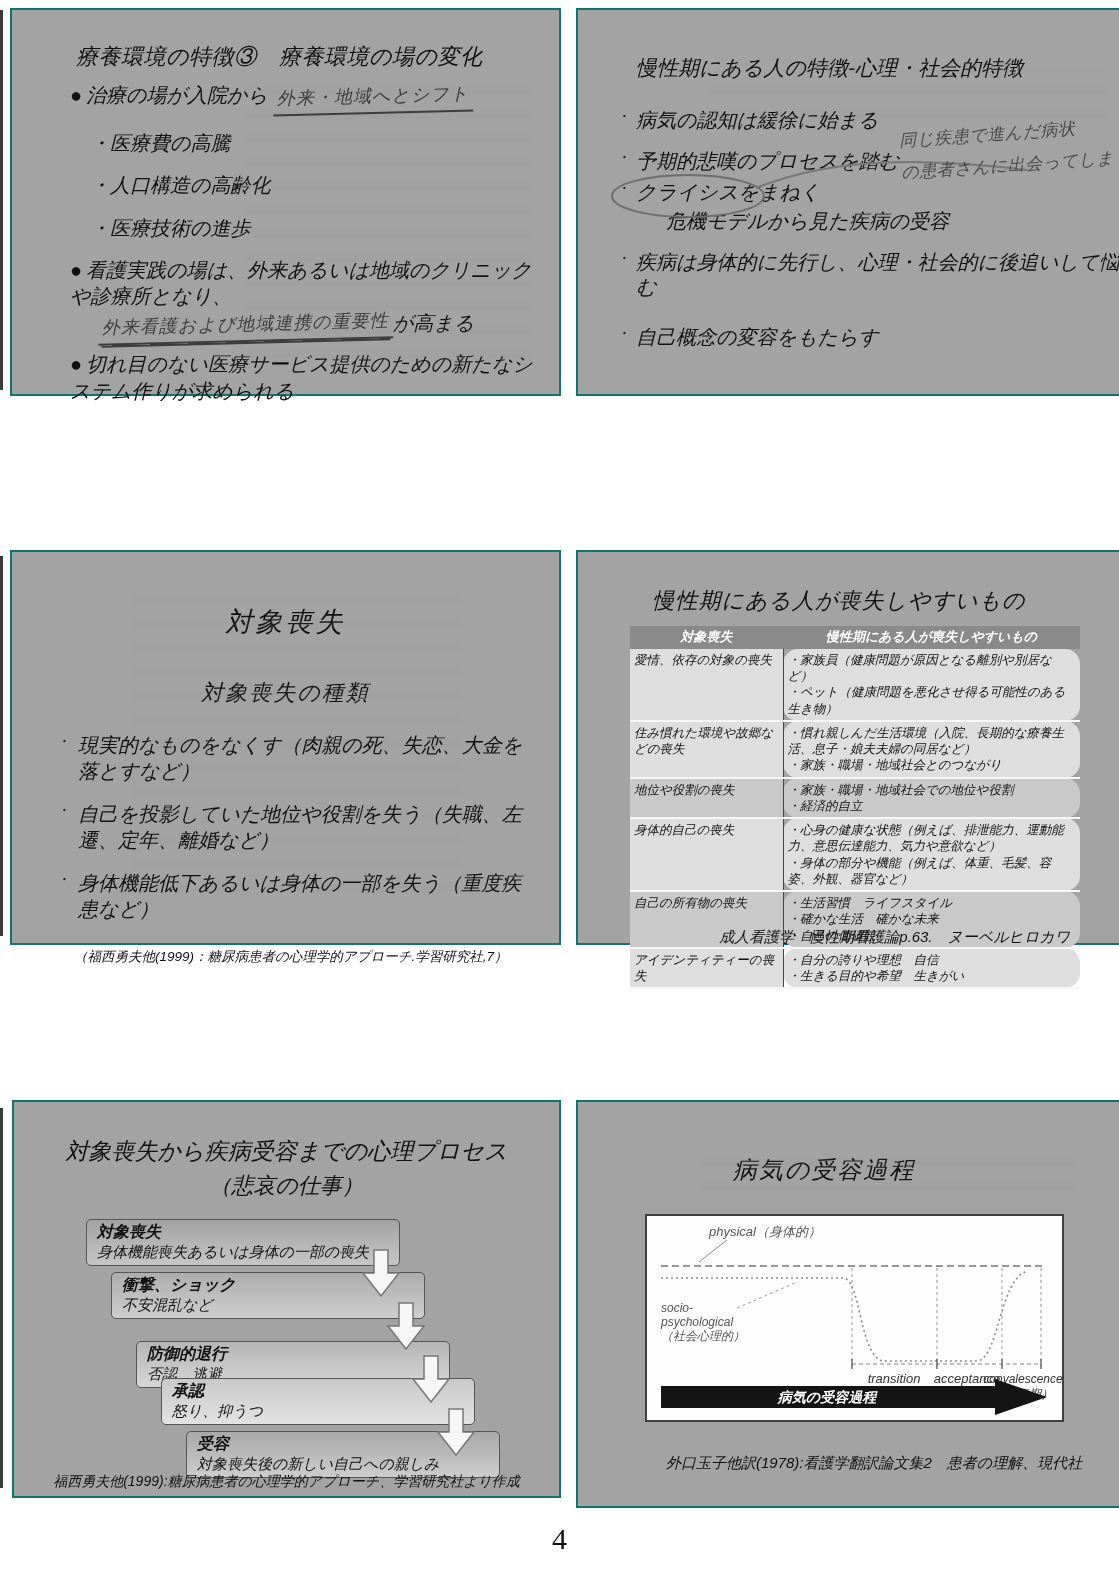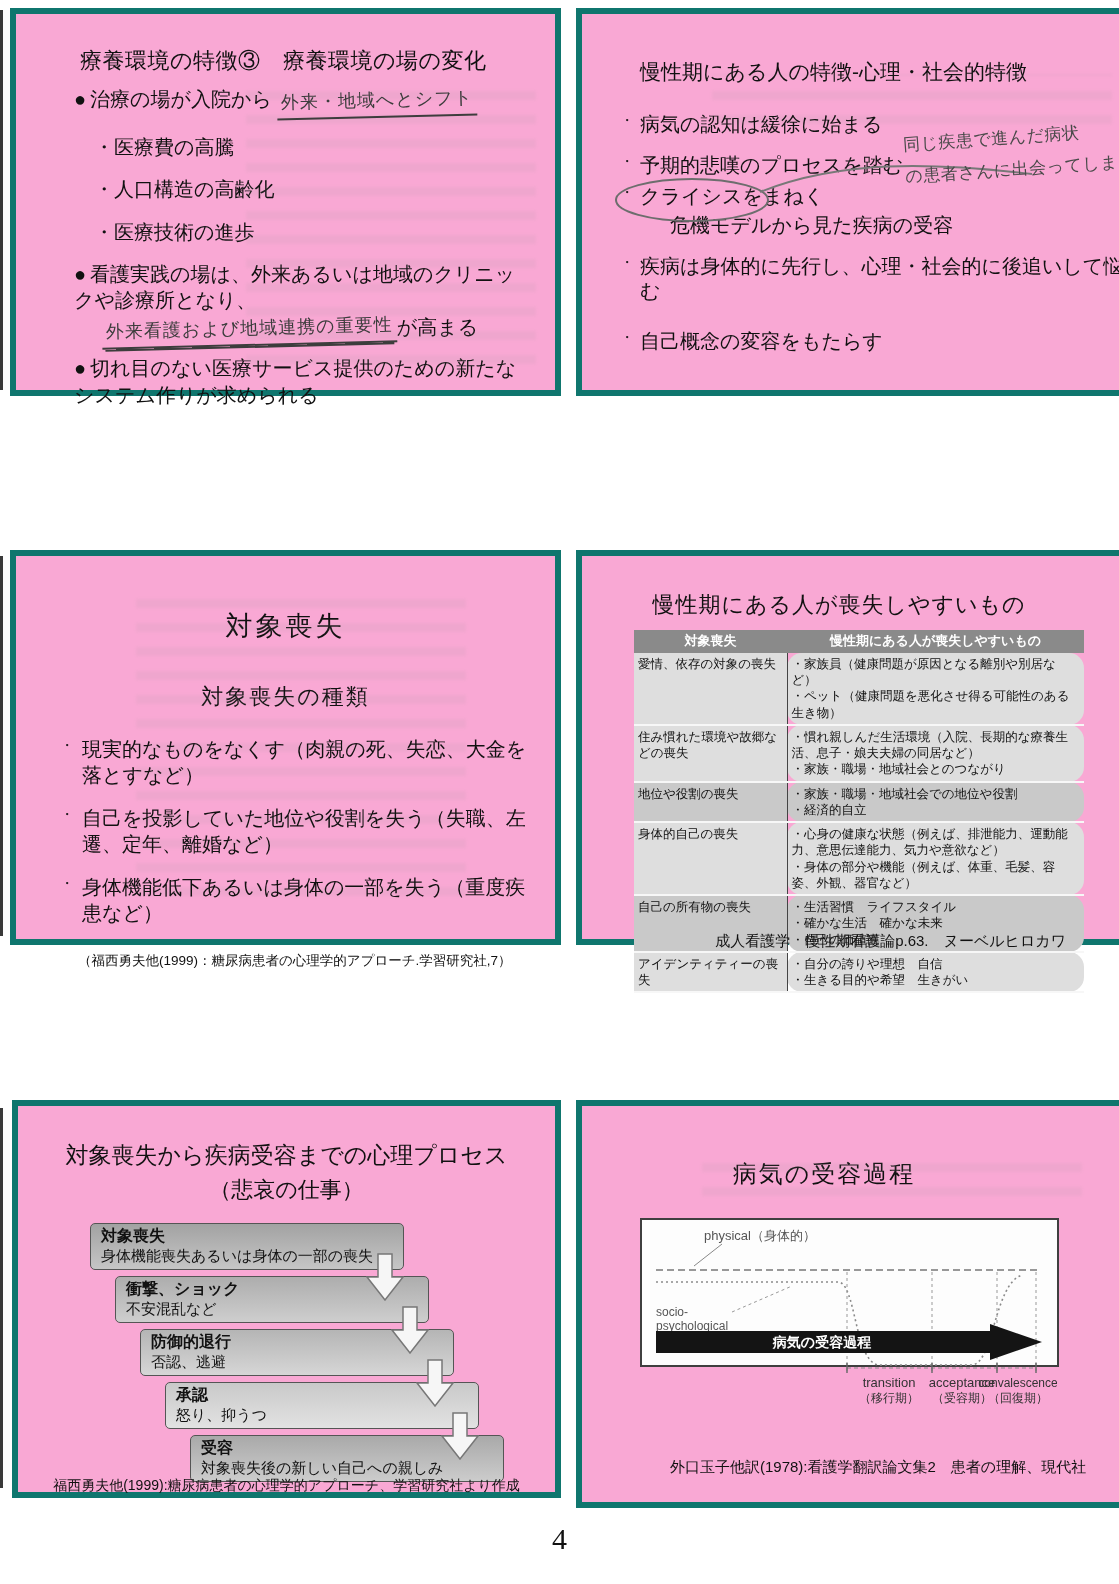--- a/index.html
+++ b/index.html
@@ -1,18 +1,18 @@
 <!DOCTYPE html>
 <html><head>
 <meta charset="utf-8">
 <style>
   html,body{margin:0;padding:0;background:#e8e8e8;}
   #page{position:relative;width:1119px;height:1584px;background:#ffffff;overflow:hidden;
         font-family:"Liberation Sans","DejaVu Sans",sans-serif;color:#111;}
-  .slide{position:absolute;background:#f9a8d4;border:6px solid #0f766e;box-sizing:border-box;}
+  .slide{position:absolute;background:#a3a3a3;border:2px solid #0f766e;box-sizing:border-box;font-style:italic;}
   .edge-art{position:absolute;width:3px;background:#3a3a3a;left:0;}
   .ghost{position:absolute;opacity:.35;filter:blur(1.5px);pointer-events:none;
          background:repeating-linear-gradient(0deg, rgba(150,150,150,.28) 0 9px, transparent 9px 24px);}
   
   .s1{left:10px;top:8px;width:551px;height:388px;
       font-family:"Liberation Serif","DejaVu Serif",serif;}
   .s1 h2{font-weight:normal;font-size:22px;margin:32px 0 10px 64px;letter-spacing:.5px;}
   .s1 .body{margin-left:58px;margin-right:20px;font-size:20px;line-height:1.32;}
   .s1 p{margin:10px 0;}
   .s1 .sub{margin-left:20px;margin-top:16px;margin-bottom:16px;}
@@ -54,30 +54,30 @@
   
   .s5{left:12px;top:1100px;width:549px;height:398px;}
   .s5 h2{font-weight:normal;font-size:23px;text-align:center;margin:34px 0 0 0;}
   .s5 h3{font-weight:normal;font-size:22px;text-align:center;margin:4px 0 16px 0;}
   .step{position:absolute;width:314px;height:47px;border:1px solid #555;border-radius:5px;
         padding:2px 10px;box-sizing:border-box;}
   .step .head{font-weight:bold;font-size:16px;}
   .step .sub{font-size:15px;}
   .st0{left:72px;top:117px;background:linear-gradient(180deg,#a2a2a2,#c6c6c6);}
   .st1{left:97px;top:170px;background:linear-gradient(180deg,#adadad,#cecece);}
-  .st2{left:122px;top:223px;background:linear-gradient(180deg,#b5b5b5,#d6d6d6);}
+  .st2{left:122px;top:239px;background:linear-gradient(180deg,#b5b5b5,#d6d6d6);}
   .st3{left:147px;top:276px;background:linear-gradient(180deg,#c9c9c9,#e2e2e2);}
   .st4{left:172px;top:329px;background:linear-gradient(180deg,#a9a9a9,#cccccc);}
   .darr{position:absolute;width:38px;height:48px;z-index:5;}
   .da0{left:348px;top:147px;} .da1{left:373px;top:200px;} .da2{left:398px;top:253px;} .da3{left:423px;top:306px;}
   .s5 .cite{position:absolute;left:0;right:0;top:371px;text-align:center;font-size:14px;}
   
   .s6{left:576px;top:1100px;width:556px;height:408px;}
   .s6 h2{font-weight:normal;font-size:24px;text-align:center;margin:52px 80px 0 20px;letter-spacing:2px;}
-  .diag{position:absolute;left:58px;top:112px;width:419px;height:149px;border:2px solid #3f3f3f;
+  .diag{position:absolute;left:67px;top:112px;width:419px;height:208px;border:2px solid #3f3f3f;
         box-sizing:border-box;background:#fdfdfd;}
   .s6 .cite{position:absolute;left:88px;top:352px;font-size:15px;}
   
   .pagenum{position:absolute;left:0;right:0;top:1522px;text-align:center;
            font-family:"Liberation Serif","DejaVu Serif",serif;font-size:30px;color:#111;}
 </style>
 </head>
 <body>
 
 <div id="page">

